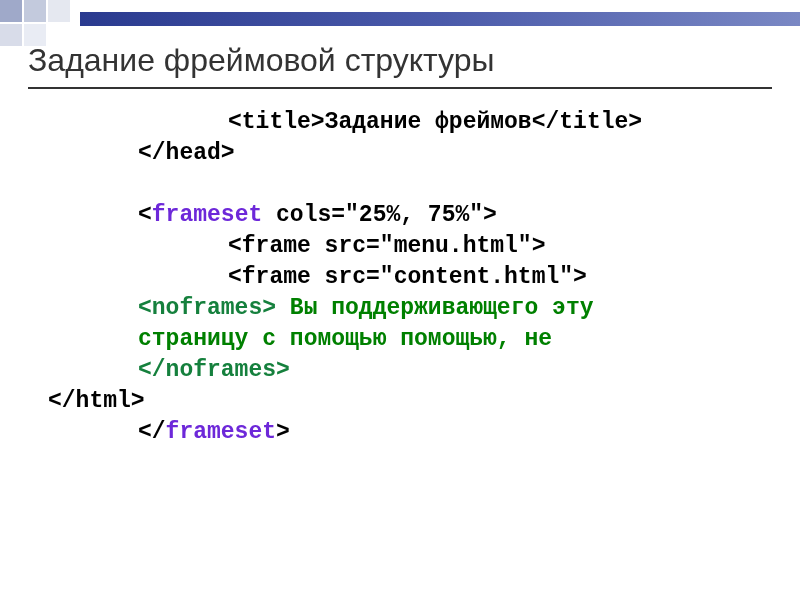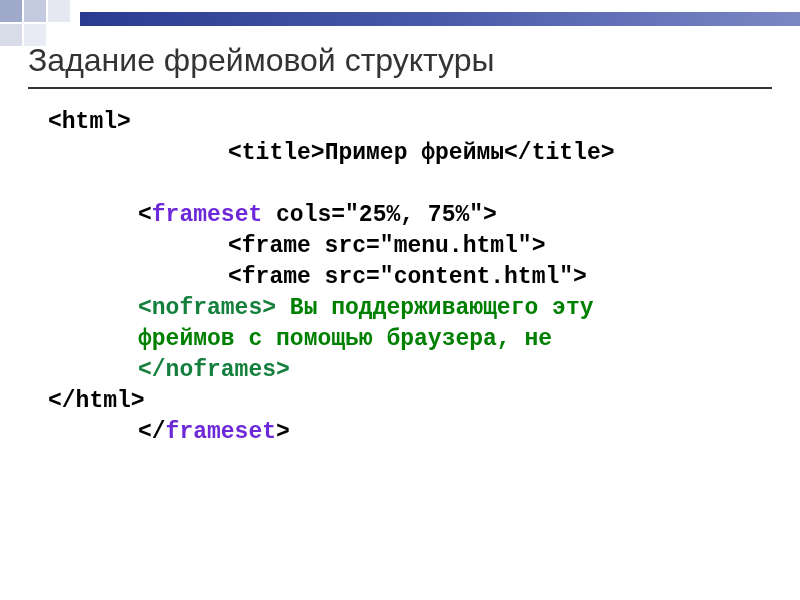--- a/index.html
+++ b/index.html
@@ -75,25 +75,25 @@
   <div class="square sq3"></div>
   <div class="square sq4"></div>
   <div class="square sq5"></div>
   <div class="top-bar"></div>
 </div>
 
 <div class="slide-content">
   <h1 class="title">Задание фреймовой структуры</h1>
 
   <div class="code-block">
-    <div class="code-line">&lt;html&gt;</div>
-    <div class="code-line indent2"><span>&lt;title&gt;</span><span>Пример фреймы</span><span>&lt;/title&gt;</span></div>
+    <div class="code-line indent2"><span>&lt;title&gt;</span><span>Задание фреймов</span><span>&lt;/title&gt;</span></div>
+    <div class="code-line indent1">&lt;/head&gt;</div>
     <div class="code-line"> </div>
     <div class="code-line indent1"><span>&lt;</span><span class="kw-blue">frameset</span><span> cols="25%, 75%"&gt;</span></div>
     <div class="code-line indent2">&lt;frame src="menu.html"&gt;</div>
     <div class="code-line indent2">&lt;frame src="content.html"&gt;</div>
     <div class="code-line indent1"><span class="kw-green">&lt;noframes&gt;</span><span class="txt-green"> Вы поддерживающего эту</span></div>
-    <div class="code-line wrap-line txt-green">фреймов с помощью браузера, не</div>
+    <div class="code-line wrap-line txt-green">страницу с помощью помощью, не</div>
     <div class="code-line indent1 kw-green">&lt;/noframes&gt;</div>
     <div class="code-line">&lt;/html&gt;</div>
     <div class="code-line indent1"><span>&lt;/</span><span class="kw-blue">frameset</span><span>&gt;</span></div>
   </div>
 </div>
 
 </body></html>

